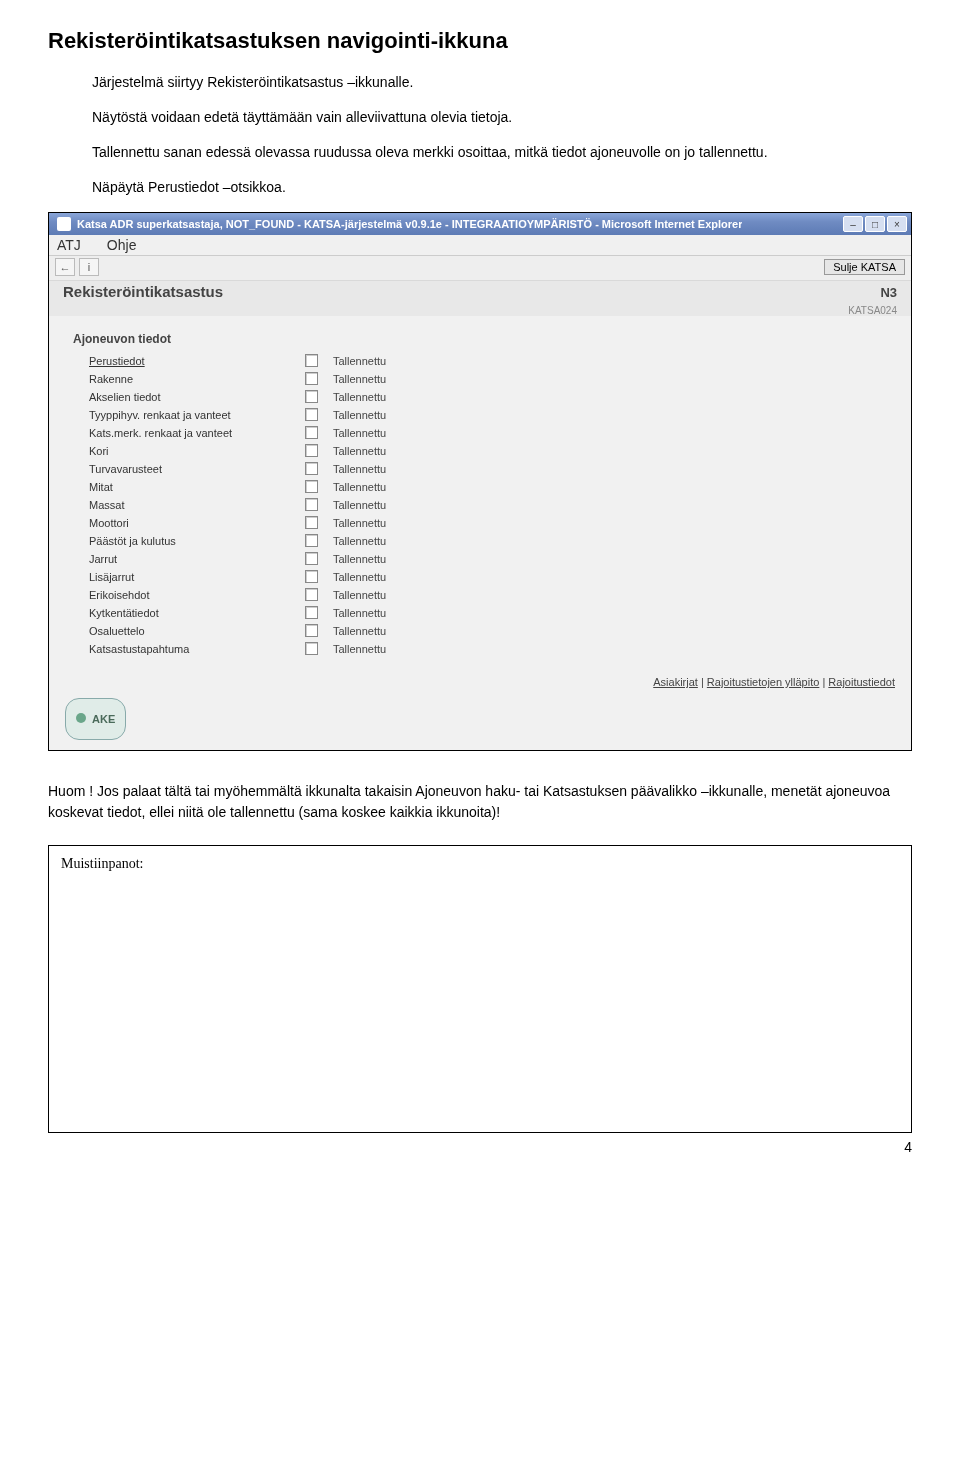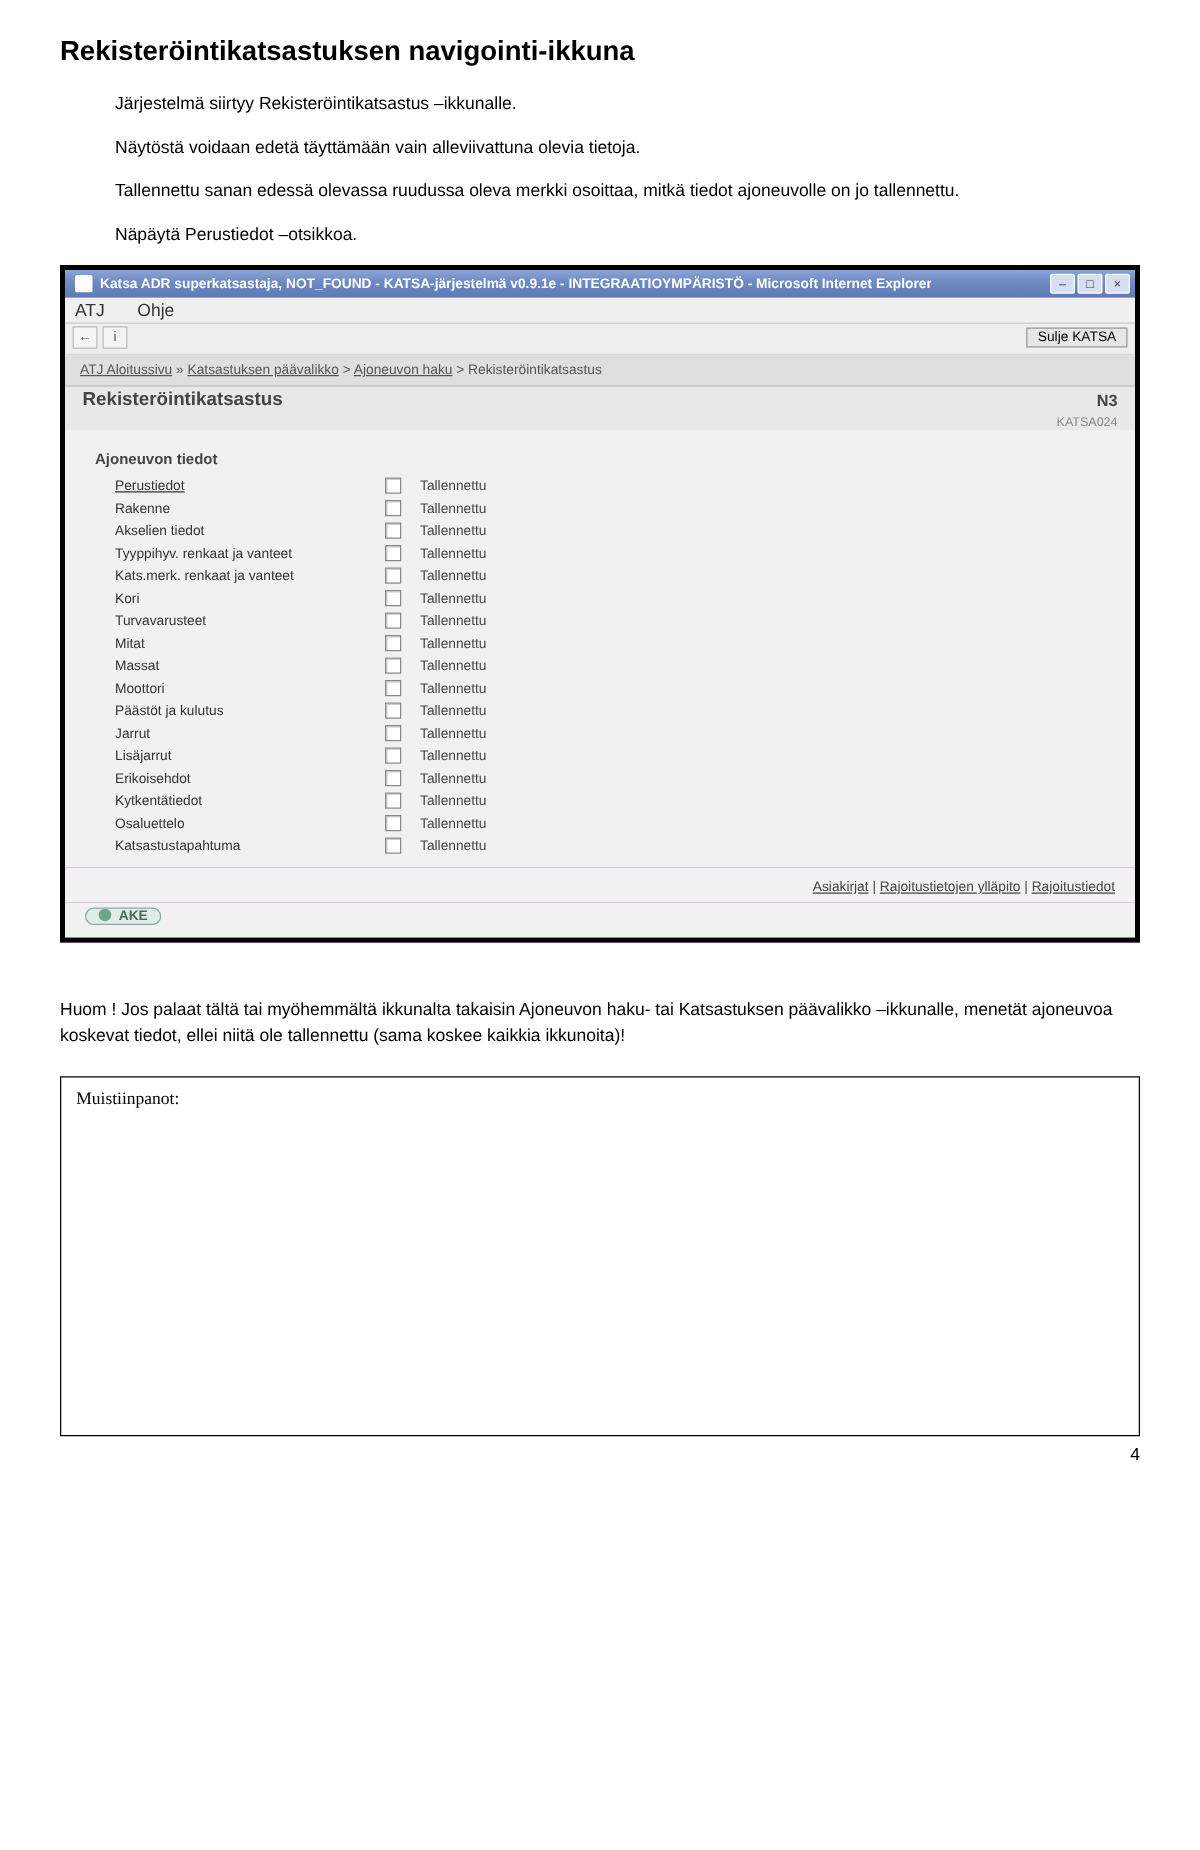--- a/index.html
+++ b/index.html
@@ -9,21 +9,21 @@
     width: 960px;
     margin: 0 auto;
     padding: 28px 48px;
     font-size: 14px;
     color: #000;
   }
   .doc-title { font-size: 22px; font-weight: bold; margin-bottom: 18px; }
   .doc-para { margin-bottom: 14px; line-height: 1.5; margin-left: 44px; }
 
   
-  .app-window { border: 4px solid #000000; background: #a21caf; font-family: Tahoma, Arial, sans-serif; font-size: 11px; color: #333; margin: 8px 0 43px 0; }
+  .app-window { border: 1px solid #000000; background: #404040; font-family: Tahoma, Arial, sans-serif; font-size: 11px; color: #333; margin: 8px 0 30px 0; }
   .title-bar {
     display: flex; justify-content: space-between; align-items: center;
     background: linear-gradient(180deg,#8aa6d8 0%,#6f8bc2 40%,#5d7bb5 100%);
     color: #fff; padding: 2px 4px 2px 8px; height: 22px;
   }
   .title-text { display:flex; align-items:center; gap:6px; font-size: 11px; font-weight: bold; white-space: nowrap; overflow:hidden; text-overflow:ellipsis; }
   .title-text .app-icon { width:14px; height:14px; background:#fff; border-radius:2px; display:inline-block; }
   .win-controls { display:flex; gap:2px; }
   .win-btn { width: 20px; height: 16px; background:#d6dff1; border:1px solid #fff; border-radius:2px; display:flex; align-items:center; justify-content:center; color:#3a3a3a; font-size:10px; }
 
@@ -49,21 +49,21 @@
   .form-table { display:grid; grid-template-columns: 210px 22px 90px; column-gap:6px; padding:0 0 6px 26px; }
   .row-label { font-size:11px; color:#333; padding:3px 0; }
   .row-label.first { text-decoration:underline; }
   .cb { width:13px; height:13px; border:1px solid #888; background:#fff; margin-top:2px; box-shadow: inset 1px 1px 0 #ccc; }
   .row-status { font-size:11px; color:#444; padding:3px 0; }
 
   .bottom-links { text-align:right; padding:10px 16px 6px 16px; font-size:11px; color:#444; background:#f1f1f1; }
   .bottom-links a { color:#444; text-decoration:underline; }
   .watermark-row { display:flex; justify-content:space-between; align-items:center; padding:4px 16px 10px 16px; background:#f1f1f1; }
   .watermark { font-size:22px; font-weight:bold; color:#cccccc; letter-spacing:0.5px; }
-  .ake-badge { display:flex; gap:6px; border:1px solid #8aa; background:#e0ece8; border-radius:14px; padding:0 10px; color:#4a6a5a; font-size:11px; font-weight:bold; }
+  .ake-badge { display:flex; gap:6px; border:1px solid #8aa; background:#e0ece8; border-radius:14px; padding:14px 10px; color:#4a6a5a; font-size:11px; font-weight:bold; }
   .ake-badge .dot { width:10px; height:10px; background:#6aa68a; border-radius:50%; }
 
   .after-para { margin: 0 0 22px 0; line-height:1.5; }
   .notes-box { border:1px solid #000; padding:10px 12px 260px 12px;font-family:Liberation Serif, serif; }
   .page-num { text-align:right; margin-top:6px; font-size:14px; }
 </style>
 </head>
 <body>
 
 <h1 class="doc-title">Rekisteröintikatsastuksen navigointi-ikkuna</h1>
@@ -92,25 +92,20 @@
   </div>
 
   <div class="toolbar-row">
     <div class="toolbar-nav">
       <span class="nav-btn">←</span>
       <span class="nav-btn">i</span>
     </div>
     <button class="close-katsa">Sulje KATSA</button>
   </div>
 
-  <div class="breadcrumb-row">
-    <div class="breadcrumb">
-      <a>ATJ Aloitussivu</a><span> » </span><a>Katsastuksen päävalikko</a><span> &gt; </span><a>Ajoneuvon haku</a><span> &gt; </span><span>Rekisteröintikatsastus</span>
-    </div>
-  </div>
 
   <div class="page-head">
     <div class="page-title">Rekisteröintikatsastus</div>
     <div class="vehicle-class">N3</div>
   </div>
   <div style="text-align:right;padding:0 14px;background:#e8e8e8;">
     <span class="page-code">KATSA024</span>
   </div>
 
   <div class="content-area">

